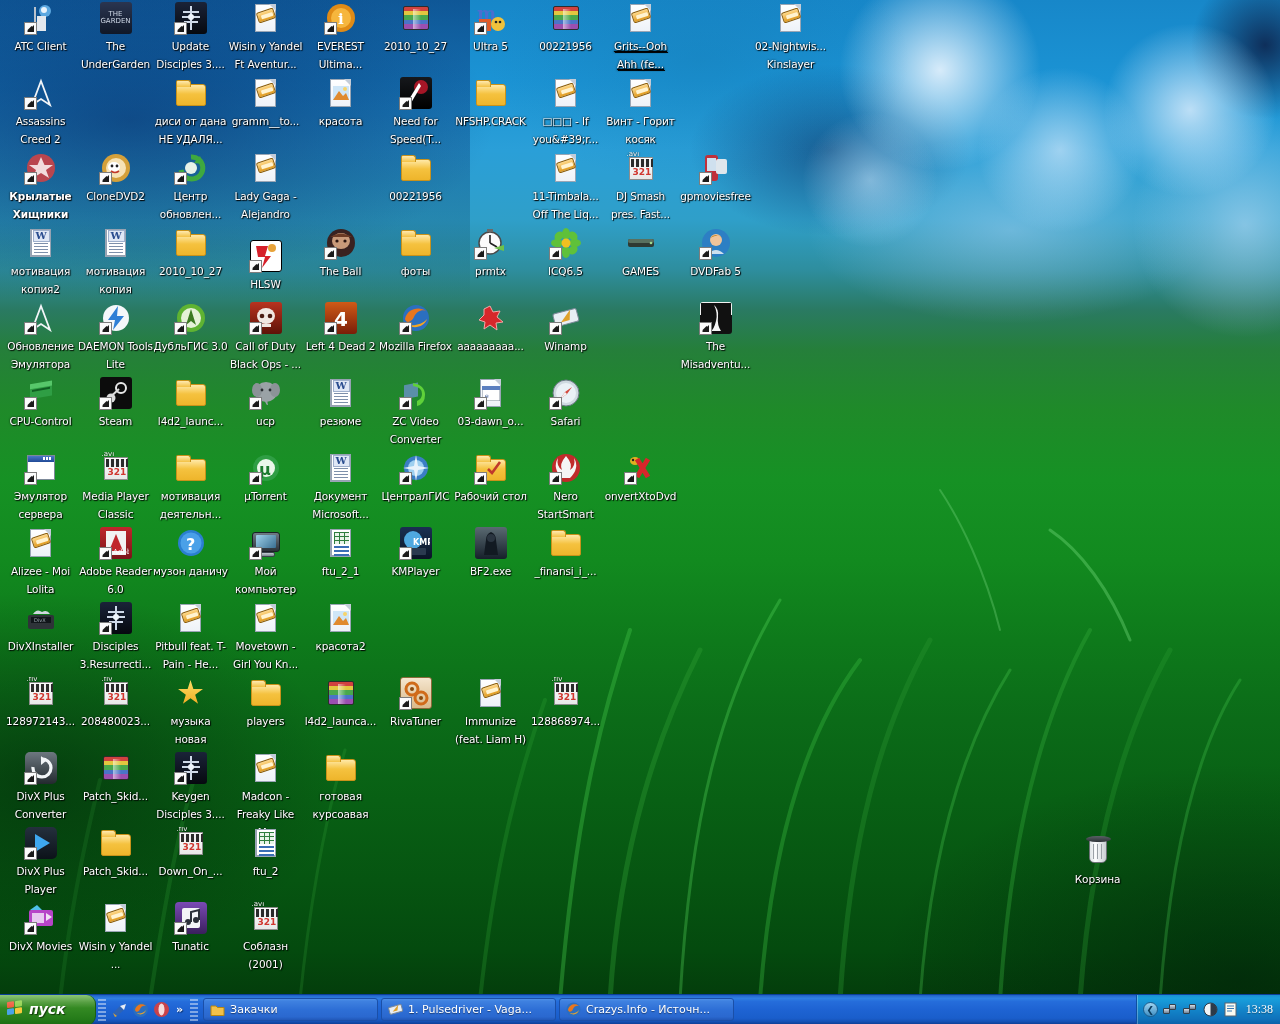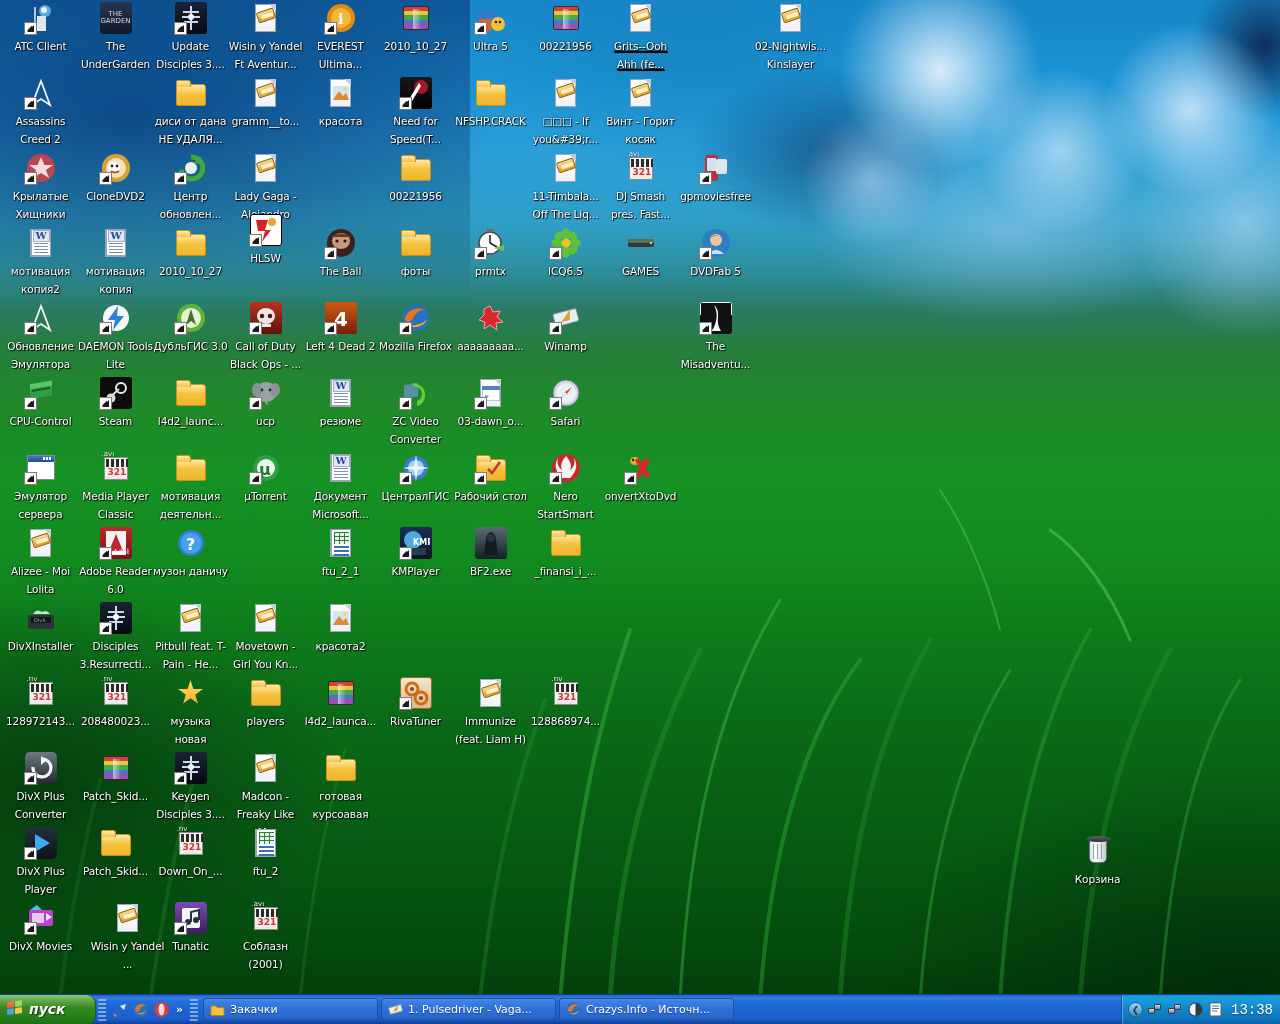--- a/index.html
+++ b/index.html
@@ -311,23 +311,23 @@
   }
   .tray-chev{
     width:15px;height:15px;border-radius:50%;
     background:linear-gradient(to bottom,#9fd3ef,#3f8fc4);
     border:1px solid #1d5d8c;
     display:flex;align-items:center;justify-content:center;
     font-size:9px;color:#0a3a5c;font-weight:bold;cursor:pointer;
   }
   .tray-ico{ width:15px;height:15px;position:relative;cursor:pointer;}
   #clock{
-    font-size:14px;color:#fff;padding-left:3px;
+    font-size:12px;color:#fff;padding-left:3px;
     text-shadow:0 1px 1px rgba(0,0,0,.4);
-    font-family:Liberation Mono, monospace;
+    font-family:Liberation Serif, serif;
   }
   .net-ico{
     position:absolute;left:0;top:2px;width:14px;height:11px;
   }
   .net-ico b{position:absolute;width:7px;height:6px;background:linear-gradient(to bottom,#d5dde6,#6f8296);
     border:1px solid #33404d;border-radius:1px;display:block;}
   .net-ico b:nth-child(1){left:0;top:4px;}
   .net-ico b:nth-child(2){left:6px;top:0;}
 </style>
 </head>
@@ -479,21 +479,21 @@
           <span class="doc"></span>
           <span class="wmp"></span>
         </span>
       </span><span class="lbl">□□□ - If you&amp;#39;r...</span></div>
     <div class="icon" style="left: 603px; top: 77px;"><span class="glyph">
         <span class="base" style="background:transparent">
           <span class="doc"></span>
           <span class="wmp"></span>
         </span>
       </span><span class="lbl">Винт - Горит косяк</span></div>
-    <div class="icon" style="left: 3px; top: 152px;"><span class="glyph">
+    <div class="icon" style="left: 3px; top: 152px; font-weight: bold;"><span class="glyph">
         <span class="base" style="background:transparent">
           <svg width="30" height="30" viewBox="0 0 30 30">
             <circle cx="15" cy="15" r="14" fill="#b9464f"></circle>
             <path d="M15 4 L18.5 12 L27 12 L20 17 L23 25 L15 20 L7 25 L10 17 L3 12 L11.5 12 Z" fill="#f2dcdd"></path>
           </svg>
         </span>
         <span class="lnk"></span>
       </span><span class="lbl">Крылатые Хищники</span></div>
     <div class="icon" style="left: 78px; top: 152px;"><span class="glyph">
         <span class="base" style="background:transparent">
@@ -561,21 +561,21 @@
         <span class="base" style="background:transparent">
           <span class="doc"></span>
           <span class="wordicon"></span>
         </span>
       </span><span class="lbl">мотивация копия</span></div>
     <div class="icon" style="left: 153px; top: 227px;"><span class="glyph">
         <span class="base" style="background:transparent">
           <span class="folder"></span>
         </span>
       </span><span class="lbl">2010_10_27</span></div>
-    <div class="icon" style="left: 228px; top: 214px;"><span class="glyph">
+    <div class="icon" style="left: 228px; top: 240px;"><span class="glyph">
         <span class="base" style="background:#fff;border:1px solid #000">
           <svg width="28" height="28" viewBox="0 0 28 28">
             <path d="M4 4 h12 l-3 10 h6 L10 26 l3-11 H6 Z" fill="#d6202a"></path>
             <circle cx="20" cy="6" r="4" fill="#e8a33a"></circle>
           </svg>
         </span>
         <span class="lnk"></span>
       </span><span class="lbl">HLSW</span></div>
     <div class="icon" style="left: 303px; top: 227px;"><span class="glyph">
         <span class="base" style="background:transparent">
@@ -888,20 +888,27 @@
       </span><span class="lbl">Adobe Reader 6.0</span></div>
     <div class="icon" style="left: 153px; top: 527px;"><span class="glyph">
         <span class="base" style="background:transparent">
           <svg width="30" height="30" viewBox="0 0 30 30">
             <circle cx="15" cy="15" r="13" fill="#2b7fd0"></circle>
             <circle cx="15" cy="15" r="10.5" fill="#4aa0e8"></circle>
             <text x="10" y="22" font-size="16" fill="#fff" font-family="DejaVu Sans" font-weight="bold">?</text>
           </svg>
         </span>
       </span><span class="lbl">музон даничу</span></div>
+    <div class="icon" style="left: 228px; top: 527px;"><span class="glyph">
+        <span class="base" style="background:transparent">
+          <span class="monitor"></span>
+          <span style="position:absolute;left:7px;bottom:2px;width:18px;height:5px;background:linear-gradient(#c4ccd3,#7b868f);border:1px solid #3a434b;border-radius:2px"></span>
+        </span>
+        <span class="lnk"></span>
+      </span><span class="lbl">Мой компьютер</span></div>
     <div class="icon" style="left: 303px; top: 527px;"><span class="glyph">
         <span class="base" style="background:transparent">
           <span class="doc"></span>
           <span class="xlsicon"></span>
         </span>
       </span><span class="lbl">ftu_2_1</span></div>
     <div class="icon" style="left: 378px; top: 527px;"><span class="glyph">
         <span class="base" style="background:linear-gradient(#1a2f52,#0a1526)">
           <svg width="28" height="28" viewBox="0 0 28 28">
             <circle cx="11" cy="11" r="9" fill="#4fa8e0"></circle>
@@ -1078,21 +1085,21 @@
         <span class="base" style="background:transparent">
           <svg width="30" height="30" viewBox="0 0 30 30">
             <rect x="3" y="7" width="24" height="16" rx="2" fill="#b744c8"></rect>
             <rect x="6" y="10" width="12" height="10" fill="#e7c8f0"></rect>
             <path d="M20 10 L26 14 L20 18 Z" fill="#f0e0f5"></path>
             <path d="M4 7 L11 2 L16 7 Z" fill="#4fc0e8"></path>
           </svg>
         </span>
         <span class="lnk"></span>
       </span><span class="lbl">DivX Movies</span></div>
-    <div class="icon" style="left: 78px; top: 902px; margin-left: 12px;"><span class="glyph">
+    <div class="icon" style="left: 78px; top: 902px;"><span class="glyph">
         <span class="base" style="background:transparent">
           <span class="doc"></span>
           <span class="wmp"></span>
         </span>
       </span><span class="lbl">Wisin y Yandel ...</span></div>
     <div class="icon" style="left: 153px; top: 902px;"><span class="glyph">
         <span class="base" style="background:linear-gradient(#7a4ab5,#3a1f5c);border-radius:4px">
           <svg width="26" height="26" viewBox="0 0 26 26">
             <rect x="4" y="3" width="18" height="20" rx="2" fill="#f2f4f7"></rect>
             <circle cx="10" cy="17" r="3" fill="#2a2f38"></circle>

